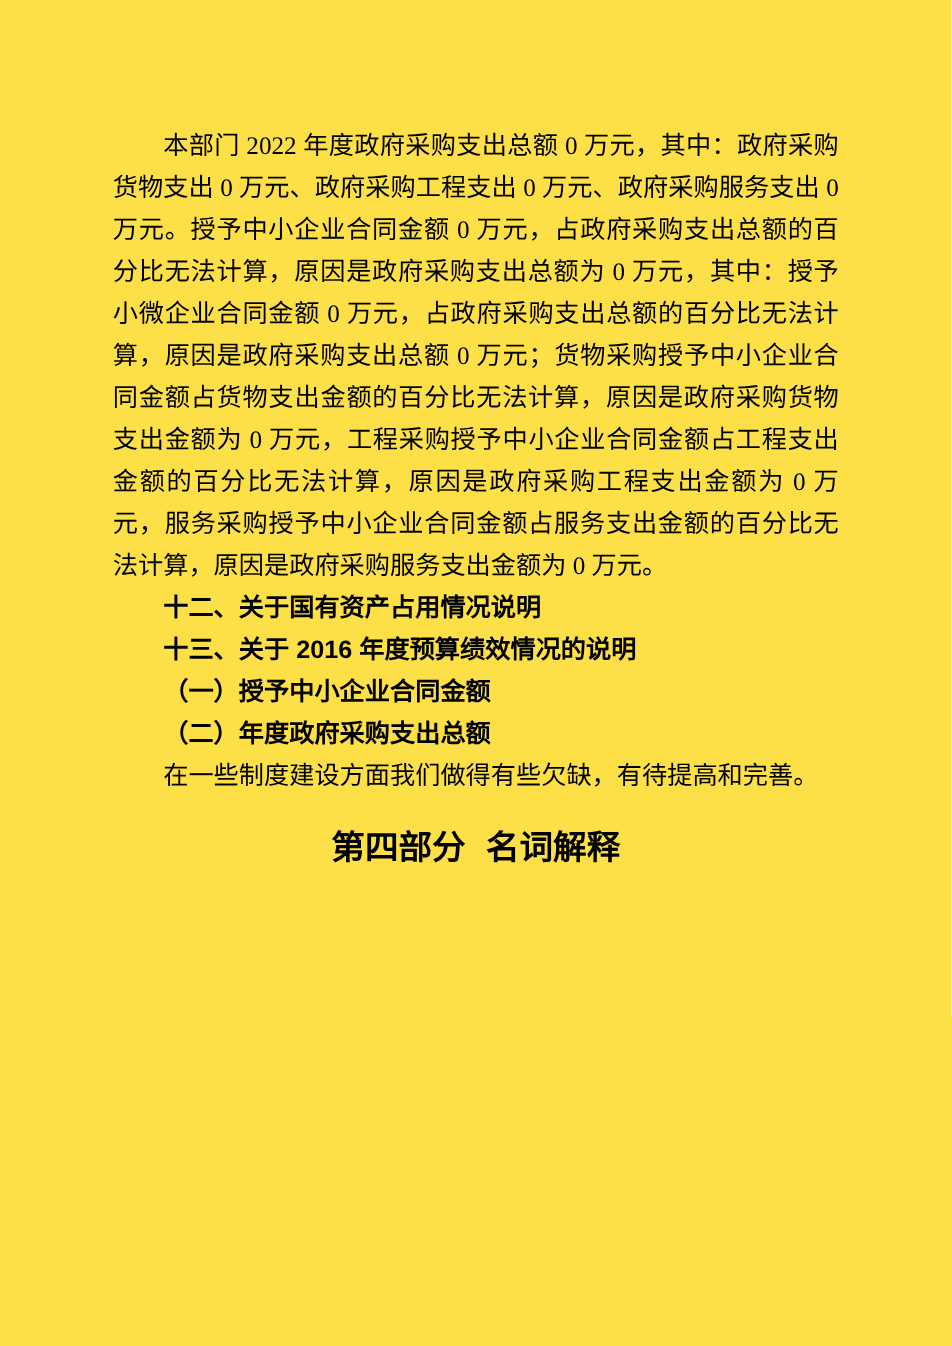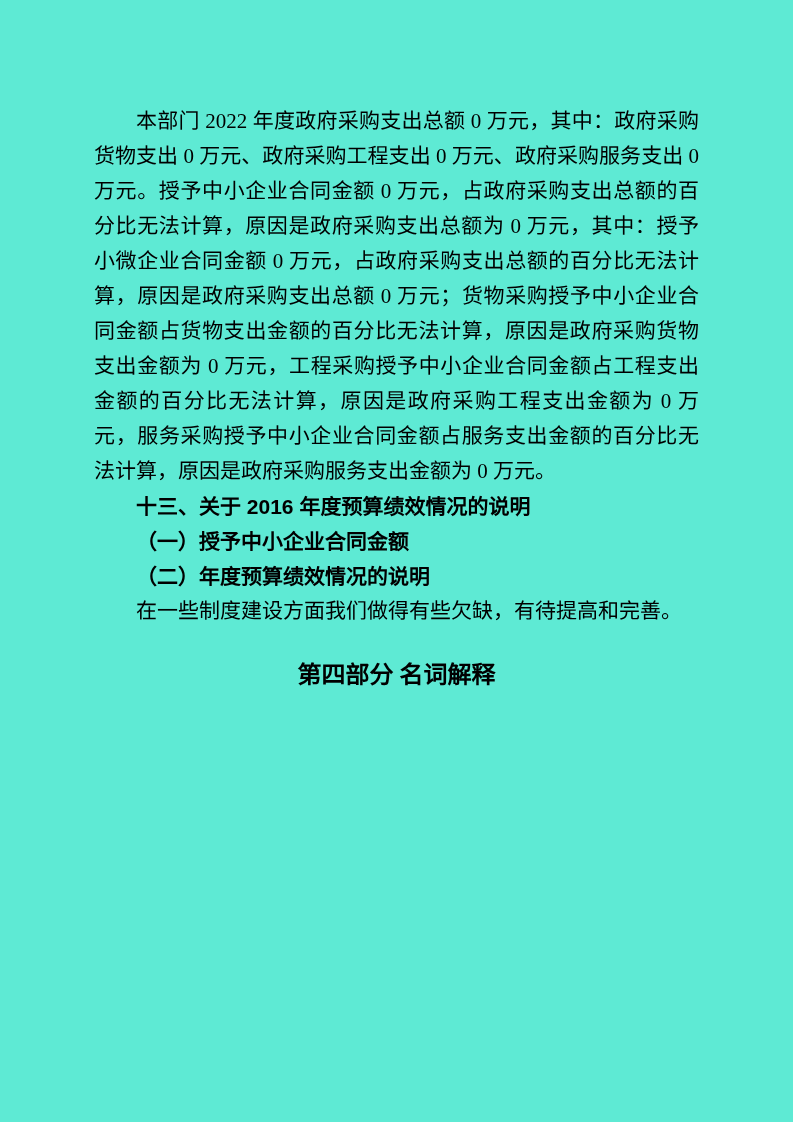--- a/index.html
+++ b/index.html
@@ -12,21 +12,21 @@
     height: 1122px;
     overflow: hidden;
     font-family: "Liberation Serif", "DejaVu Serif", serif;
     color: #000000;
   }
   .page {
     box-sizing: border-box;
     width: 793px;
     height: 1122px;
     padding: 104px 94px 0 94px;
-    background: #5eead4;
+    background: #fde047;
   }
   .body-par {
     margin: 0;
     font-size: 21px;
     line-height: 35px;
     text-align: justify;
     text-indent: 2em;
     word-break: break-word;
     font-family: "Liberation Serif", "DejaVu Serif", serif;
   }
@@ -34,42 +34,43 @@
     margin: 0;
     font-size: 21px;
     line-height: 35px;
     text-indent: 2em;
     font-weight: bold;
     font-family: "Liberation Sans", "DejaVu Sans", sans-serif;
     color: #000000;
   }
   .part-title {
     margin: 26px 0 0 0;
-    font-size: 24px;
+    font-size: 28px;
     line-height: 40px;
     text-align: center;
     text-indent: 0;
     font-weight: bold;
-    font-family: Liberation Serif, serif;
+    font-family: Liberation Mono, monospace;
     color: #000000;
   }
 </style>
 </head>
 <body>
 
 <div class="page">
 
   <p class="body-par">本部门 2022 年度政府采购支出总额 0 万元，其中：政府采购货物支出 0 万元、政府采购工程支出 0 万元、政府采购服务支出 0 万元。授予中小企业合同金额 0 万元，占政府采购支出总额的百分比无法计算，原因是政府采购支出总额为 0 万元，其中：授予小微企业合同金额 0 万元，占政府采购支出总额的百分比无法计算，原因是政府采购支出总额 0 万元；货物采购授予中小企业合同金额占货物支出金额的百分比无法计算，原因是政府采购货物支出金额为 0 万元，工程采购授予中小企业合同金额占工程支出金额的百分比无法计算，原因是政府采购工程支出金额为 0 万元，服务采购授予中小企业合同金额占服务支出金额的百分比无法计算，原因是政府采购服务支出金额为 0 万元。</p>
 
+  <h3 class="sec-heading">十二、关于国有资产占用情况说明</h3>
 
 
   <h3 class="sec-heading">十三、关于 2016 年度预算绩效情况的说明</h3>
 
   <h4 class="sec-heading">（一）授予中小企业合同金额</h4>
 
 
-  <h4 class="sec-heading">（二）年度预算绩效情况的说明</h4>
+  <h4 class="sec-heading">（二）年度政府采购支出总额</h4>
 
   <p class="body-par">在一些制度建设方面我们做得有些欠缺，有待提高和完善。</p>
 
   <h2 class="part-title">第四部分 名词解释</h2>
 
 </div>
 
 </body></html>

